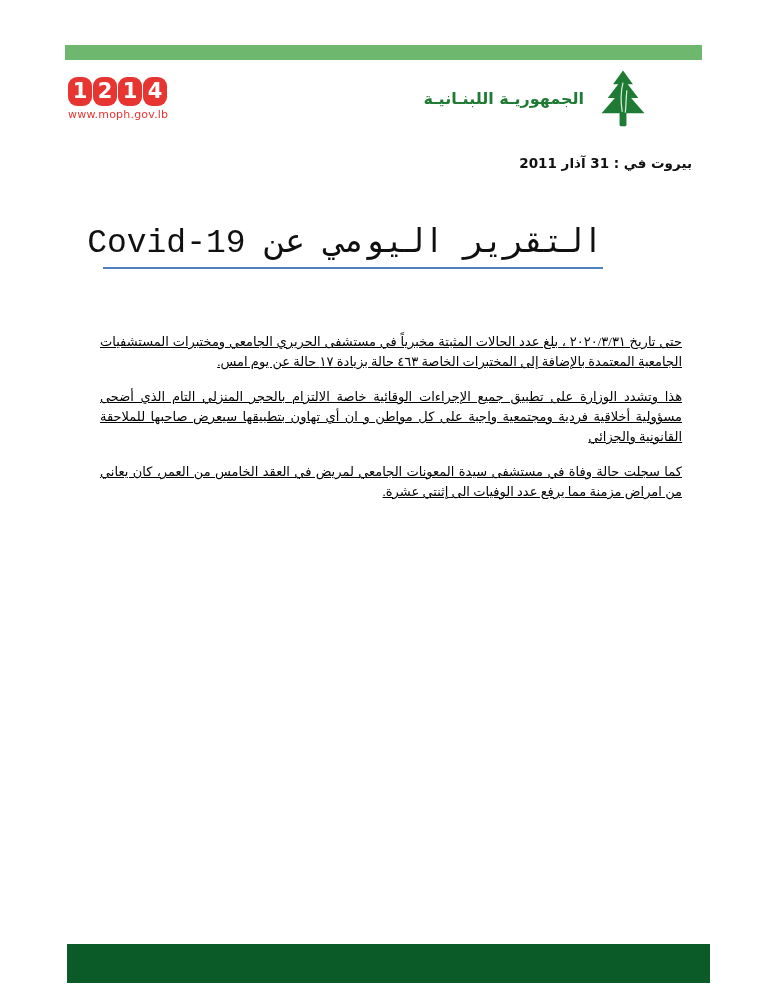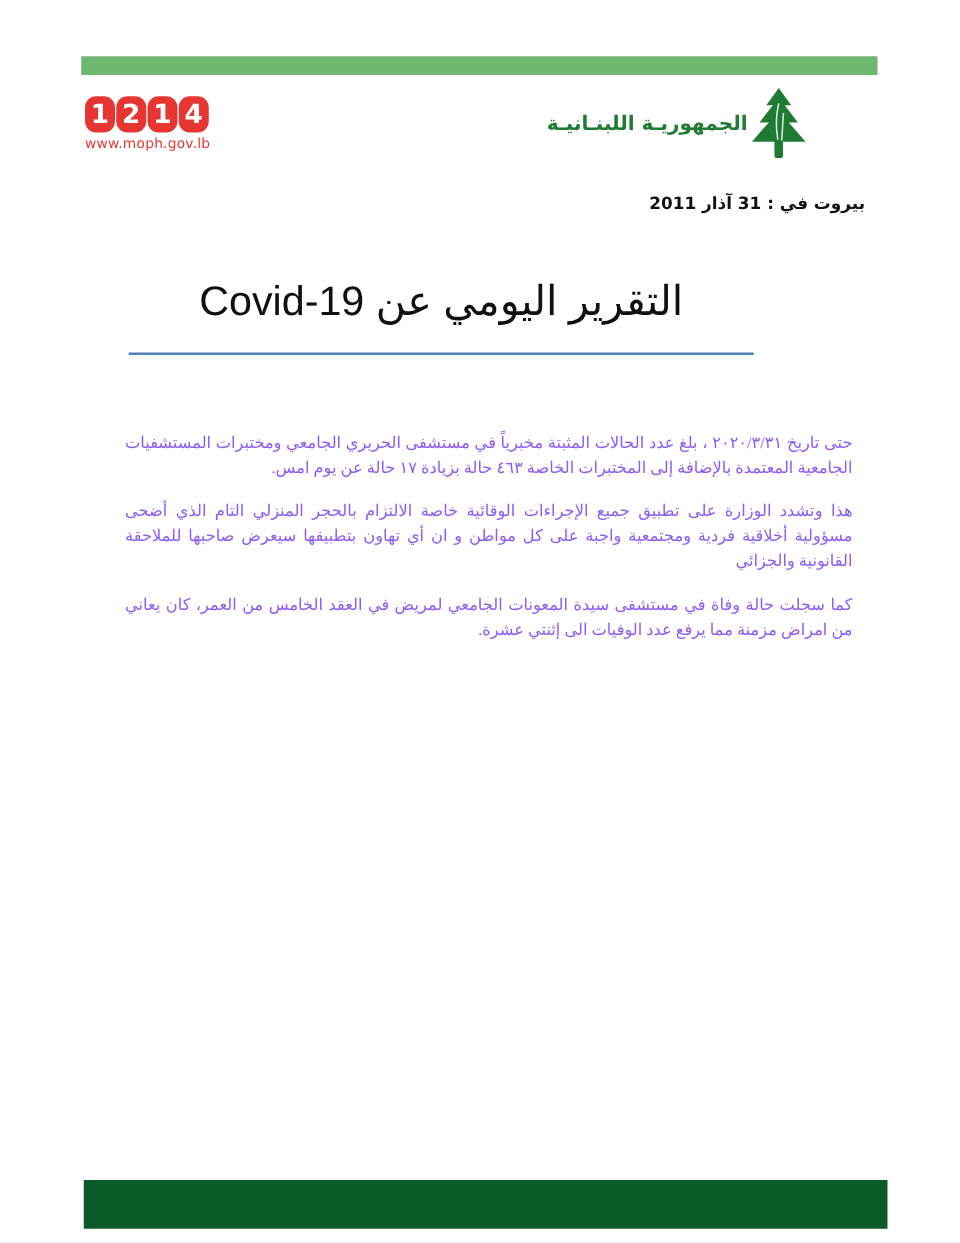--- a/index.html
+++ b/index.html
@@ -24,48 +24,48 @@
     color:#ffffff;font-weight:bold;font-size:21px;line-height:29px;
     text-align:center;
   }
   .hotline-url{
     margin-top:2px;color:var(--badge_red,#E73531);
     font-weight:normal;font-size:11px;letter-spacing:0.2px;
   }
   
   .ministry{
     position:absolute;right:122px;top:68px;
-    display:flex;align-items:center;gap:2px;
+    display:flex;align-items:center;gap:16px;
   }
   .ministry-text{text-align:right;direction:rtl;line-height:25px;white-space:nowrap;}
   .ministry-line1{color:var(--cedar_green,#1F7B33);font-weight:bold;font-size:16px;}
   .ministry-line2{color:var(--ministry_red,#E23B3E);font-weight:bold;font-size:16px;}
   .cedar{width:46px;height:60px;flex:0 0 auto;}
   
   .date-line{
     position:absolute;right:76px;top:155px;
     direction:rtl;font-weight:bold;font-size:13.5px;color:#111;
     white-space:nowrap;
   }
   
   .title-block{
     position:absolute;left:103px;top:221px;width:500px;
     direction:rtl;text-align:center;
-    font-family:Liberation Sans, sans-serif;
+    font-family:Liberation Mono, monospace;
     font-size:33px;color:#101010;
-    padding-bottom:22px;
+    padding-bottom:5px;
     border-bottom:2px solid var(--underline_blue,#4F81BD);
     white-space:nowrap;
   }
   
   .body-text{
-    position:absolute;left:100px;top:344px;width:582px;
+    position:absolute;left:100px;top:332px;width:582px;
     direction:rtl;text-align:justify;
     font-family:"Liberation Serif","DejaVu Sans",serif;
-    font-size:13px;line-height:20px;color:#8b5cf6;
+    font-size:13px;line-height:20px;color:#000000;text-decoration:underline;
   }
   .body-text p{margin:0 0 15px 0;}
   .footer-bar{
     position:absolute;left:67px;top:944px;width:643px;height:39px;
     background:var(--bar_dark_green,#0A5B27);
   }
 </style>
 </head>
 <body>
 

